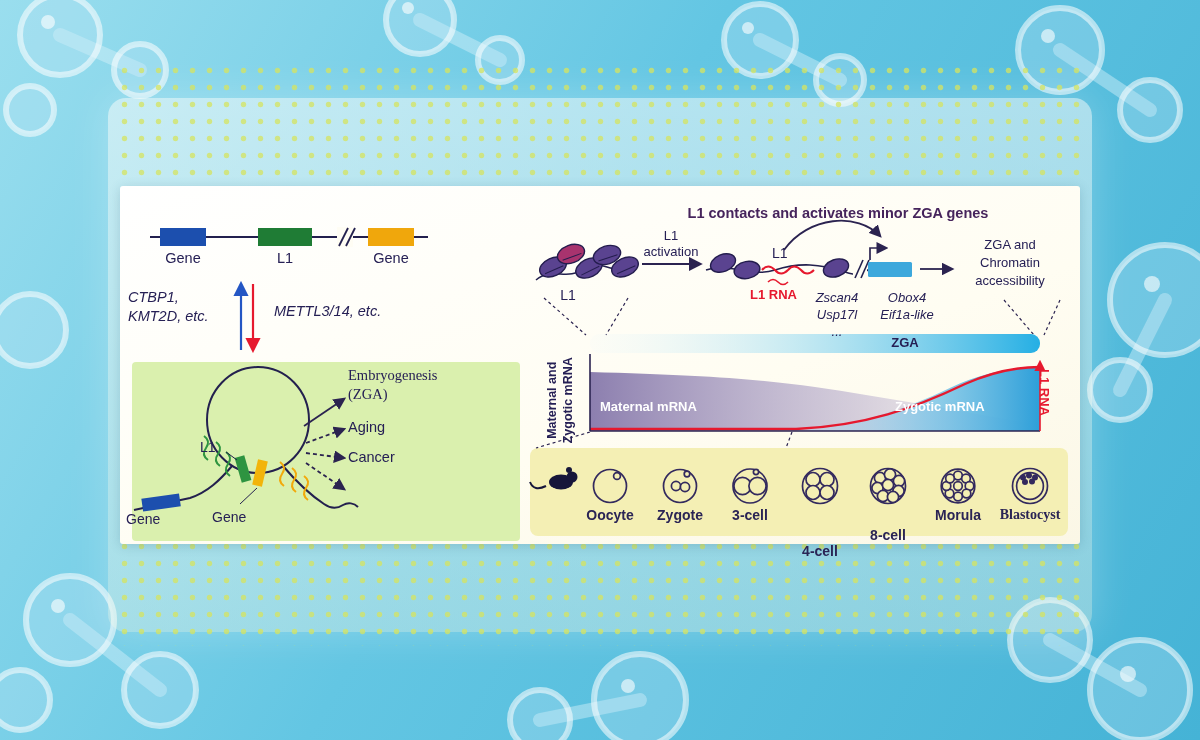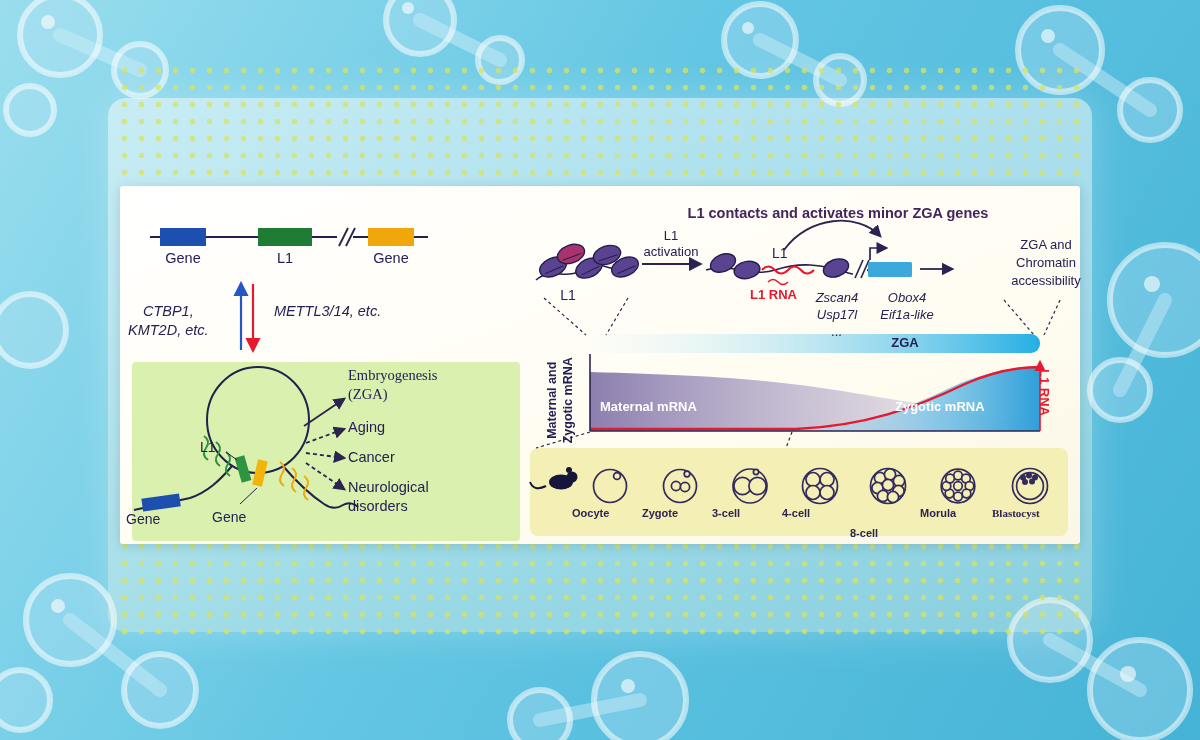--- a/index.html
+++ b/index.html
@@ -27,21 +27,21 @@
   .it{font-style:italic;}
   .b{font-weight:700;}
   .c{text-align:center;}
   .sm{font-size:13px;}
   .xs{font-size:12.5px;}
   .red{color:#e6192e;}
   .white{color:#ffffff;}
   .title{font-size:14.5px;font-weight:700;color:#46245c;}
   .rotL{transform:rotate(-90deg);transform-origin:50% 50%;}
   .rotR{transform:rotate(90deg);transform-origin:50% 50%;}
-  .stage-lbl{font-size:11px;font-weight:700;width:76px;top:320px;color:#2a2455;}
+  .stage-lbl{font-size:14px;font-weight:700;width:76px;text-align:center;top:320px;color:#2a2455;}
 </style>
 </head>
 <body>
 
 <div class="stage">
 
   <svg class="bg-svg" width="1200" height="740" viewBox="0 0 1200 740">
     <g stroke="rgba(215,242,250,0.45)" stroke-width="14" stroke-linecap="round">
       <line x1="60" y1="35" x2="140" y2="70"></line>
         <line x1="760" y1="40" x2="840" y2="80"></line>
@@ -293,59 +293,57 @@
           <circle cx="905" cy="296" r="3"></circle>
             <circle cx="912" cy="295.5" r="3"></circle>
         </g>
       </g>
     </svg>
 
     <div class="lbl c" style="left:21px;top:63px;width:84px;">Gene</div>
     <div class="lbl c" style="left:123px;top:63px;width:84px;">L1</div>
     <div class="lbl c" style="left:229px;top:63px;width:84px;">Gene</div>
 
-    <div class="lbl it ml" style="left:8px;top:116px;text-align:center;">CTBP1,
+    <div class="lbl it ml" style="left:8px;top:102px;">CTBP1,
 KMT2D, etc.</div>
     <div class="lbl it" style="left:154px;top:116px;">METTL3/14, etc.</div>
 
     <div class="lbl" style="left:80px;top:252px;font-size:14px;">L1</div>
     <div class="lbl" style="left:6px;top:324px;font-size:14px;">Gene</div>
     <div class="lbl" style="left:92px;top:322px;font-size:14px;">Gene</div>
 
     <div class="lbl ml" style="left:228px;top:180px;width:160px;font-family:Liberation Serif, serif;">Embryogenesis
 (ZGA)</div>
     <div class="lbl" style="left:228px;top:232px;">Aging</div>
     <div class="lbl" style="left:228px;top:262px;">Cancer</div>
-    <div class="lbl ml" style="left:228px;top:292px;width:160px;">Neurological
-disorders</div>
 
     <div class="lbl title c" style="left:508px;top:18px;width:420px;">L1 contacts and activates minor ZGA genes</div>
     <div class="lbl c" style="left:433px;top:100px;width:30px;font-size:14px;">L1</div>
     <div class="lbl ml c sm" style="left:516px;top:42px;width:70px;line-height:1.25;">L1
 activation</div>
     <div class="lbl" style="left:652px;top:58px;font-size:14px;">L1</div>
     <div class="lbl red b sm" style="left:630px;top:101px;">L1 RNA</div>
     <div class="lbl it ml c sm" style="left:685px;top:104px;width:64px;">Zscan4
 Usp17l
 ...</div>
     <div class="lbl it ml c sm" style="left:752px;top:104px;width:70px;text-align:center;">Obox4
 Eif1a-like</div>
-    <div class="lbl ml c sm" style="left:866px;top:50px;width:120px;line-height:1.4;">ZGA and
+    <div class="lbl ml c sm" style="left:830px;top:50px;width:120px;line-height:1.4;">ZGA and
 Chromatin
 accessibility</div>
     <div class="lbl b c sm" style="left:745px;top:149px;width:80px;">ZGA</div>
 
     <div class="lbl b ml c xs rotL" style="left:392px;top:198px;width:96px;">Maternal and
 Zygotic mRNA</div>
     <div class="lbl b white sm" style="left:480px;top:213px;">Maternal mRNA</div>
     <div class="lbl b white sm" style="left:775px;top:213px;">Zygotic mRNA</div>
     <div class="lbl b red c sm rotR" style="left:888px;top:198px;width:72px;">L1 RNA</div>
 
     <div class="lbl stage-lbl" style="left:452px;">Oocyte</div>
     <div class="lbl stage-lbl" style="left:522px;">Zygote</div>
     <div class="lbl stage-lbl" style="left:592px;">3-cell</div>
-    <div class="lbl stage-lbl" style="left:662px;">4-cell</div>
+    <div class="lbl stage-lbl" style="left:662px;margin-top:36px;">4-cell</div>
     <div class="lbl stage-lbl" style="left:730px;margin-top:20px;">8-cell</div>
     <div class="lbl stage-lbl" style="left:800px;">Morula</div>
     <div class="lbl stage-lbl" style="left:872px;font-family:Liberation Serif, serif;">Blastocyst</div>
 
   </div>
 </div>
 
 </body></html>

